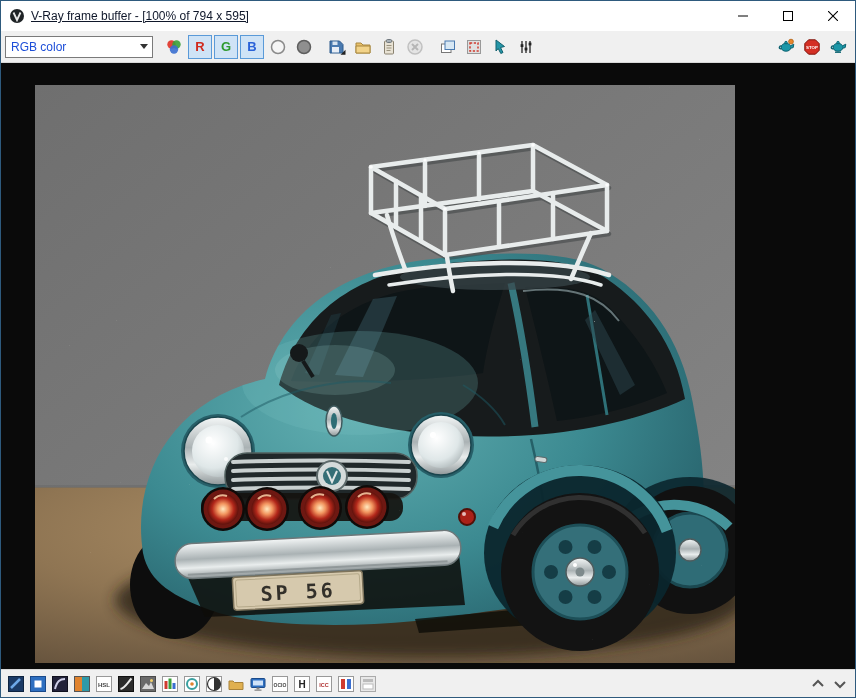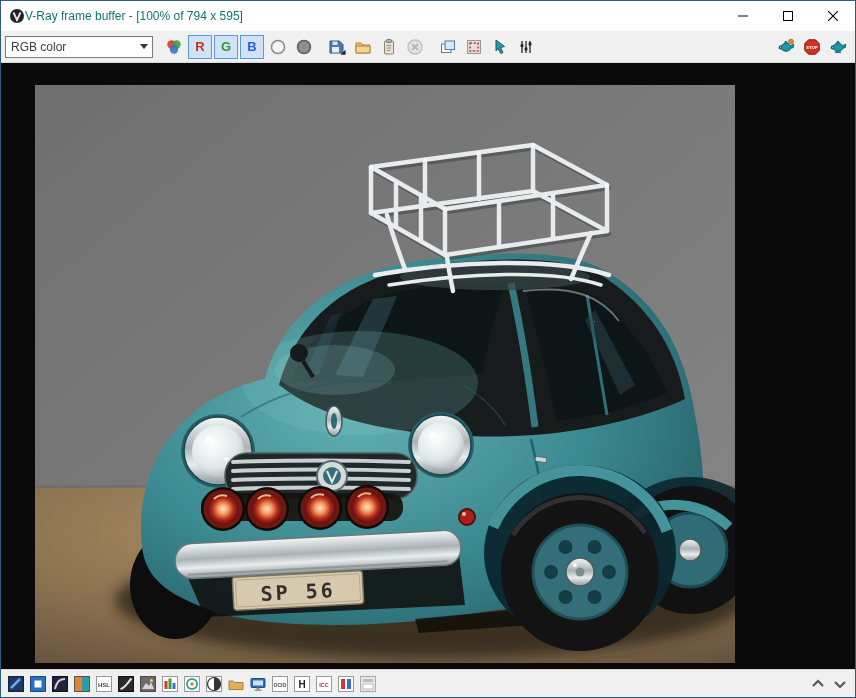--- a/index.html
+++ b/index.html
@@ -8,26 +8,26 @@
     width:856px;height:698px;
     border:1px solid #2e5a7d;
     display:flex;flex-direction:column;
     font-family:"Liberation Sans",sans-serif;
     background:#f0f0f0;
     user-select:none;
   }
   
   .titlebar{height:30px;background:#fff;display:flex;align-items:center;flex:0 0 auto;}
   .app-icon{width:16px;height:16px;margin-left:8px;flex:0 0 auto;}
-  .title-text{font-size:12px;color:#0f766e;margin-left:0;white-space:nowrap;}
+  .title-text{font-size:12px;color:#0f172a;margin-left:6px;white-space:nowrap;text-decoration:underline;}
   .caption{margin-left:auto;display:flex;height:100%;}
   .cap-btn{width:45px;height:100%;display:flex;align-items:center;justify-content:center;background:#fff;border:none;padding:0;}
   
   .toolbar{height:32px;background:#f0f0f0;display:flex;align-items:center;padding:0 4px;border-bottom:1px solid #d8d8d8;flex:0 0 auto;}
-  .combo{width:148px;height:22px;background:#fff;border:1px solid #7a7a7a;display:flex;align-items:center;font-size:12px;padding-left:5px;margin-right:8px;color:#404040;}
+  .combo{width:148px;height:22px;background:#fff;border:1px solid #7a7a7a;display:flex;align-items:center;font-size:12px;padding-left:5px;margin-right:8px;color:#1d4ed8;}
   .combo-arrow{margin-left:auto;width:17px;height:100%;display:flex;align-items:center;justify-content:center;}
   .combo-arrow i{width:0;height:0;border-left:4px solid transparent;border-right:4px solid transparent;border-top:5px solid #333;}
   .tb-btn{width:24px;height:24px;display:flex;align-items:center;justify-content:center;background:transparent;border:1px solid transparent;padding:0;margin:0 1px;}
   .tb-toggle{background:#cfe3f6;border:1px solid #5a9ad8;}
   .tb-letter{font-weight:bold;font-size:13px;line-height:1;}
   .r-letter{color:#d02a1e;}
   .g-letter{color:#2c9a2c;}
   .b-letter{color:#2a62d8;}
   .tb-gap{width:7px;flex:0 0 auto;}
   .toolbar-right{margin-left:auto;display:flex;align-items:center;}

